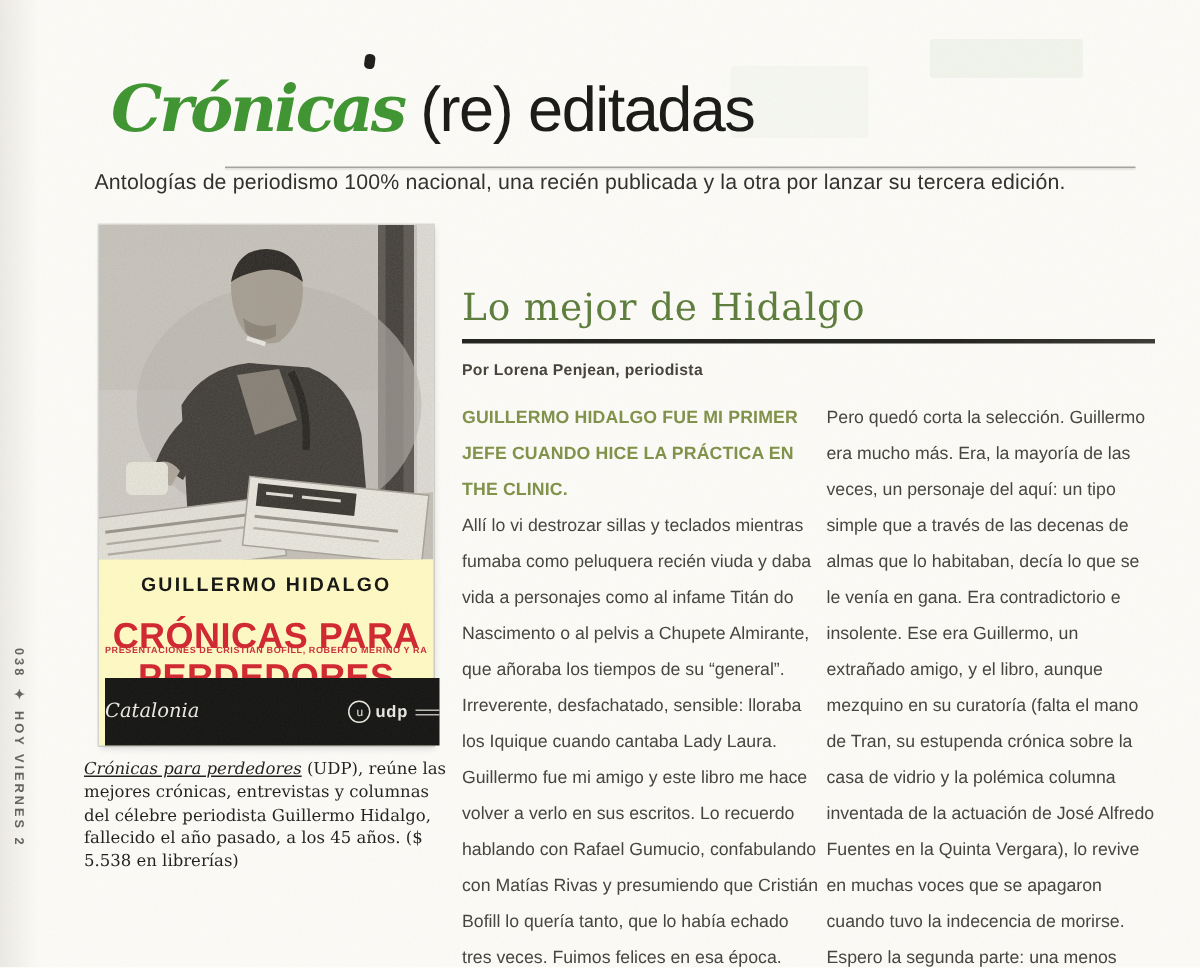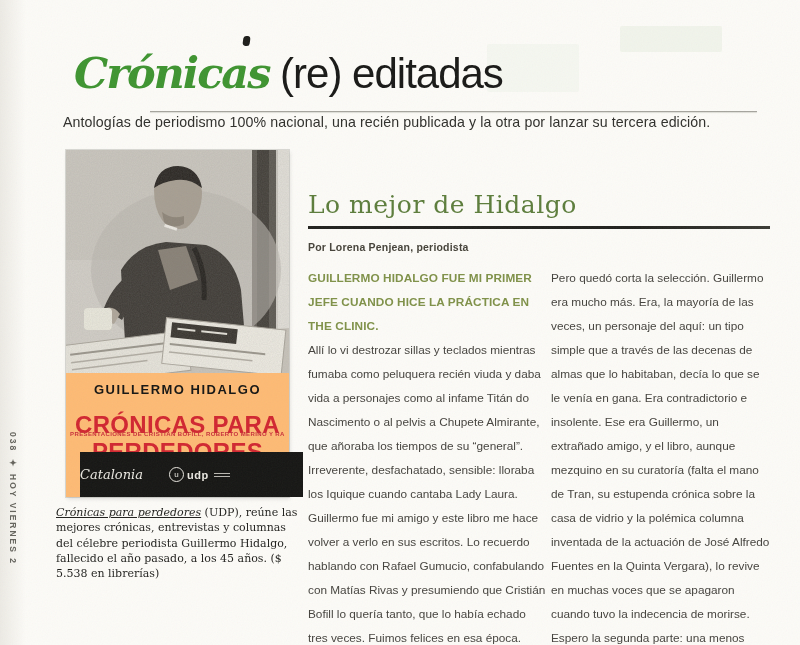--- a/index.html
+++ b/index.html
@@ -27,33 +27,33 @@
   .masthead .script{font-family:"DejaVu Serif",serif;font-style:italic;font-weight:bold;
                     font-size:43px;color:#3e9430;letter-spacing:-2px;}
   .masthead .rest{font-family:"Liberation Sans",sans-serif;font-weight:400;
                   font-size:42px;color:#181816;letter-spacing:-1px;}
   .head-rule{position:absolute;left:150px;top:111px;width:607px;height:1px;
              background:#96958e;opacity:.85;box-shadow:0 1px 1px rgba(150,149,142,.4);}
   .subtitle{position:absolute;left:63px;top:114px;width:710px;font-size:14.2px;
             color:#2f2f2b;letter-spacing:.1px;}
 
   
-  .cover{position:absolute;left:66px;top:150px;width:223px;height:347px;background:#fdba74;
+  .cover{position:absolute;left:66px;top:150px;width:223px;height:347px;background:#fef9c3;
          box-shadow:0 0 0 1px rgba(120,118,110,.25),1px 2px 4px rgba(0,0,0,.12);}
   .cover .photo{position:absolute;left:0;top:0;width:223px;height:223px;overflow:hidden;}
   .cover .author{position:absolute;left:0;top:232px;width:223px;text-align:center;
                  font-size:13px;font-weight:bold;color:#151513;letter-spacing:1.5px;}
   .cover .btitle{position:absolute;left:0;top:249px;width:223px;text-align:center;
                  font-size:24px;font-weight:900;color:#d12630;line-height:27px;
                  letter-spacing:.3px;margin-top:12px;}
   .cover .presenters{position:absolute;left:4px;top:281px;width:215px;text-align:center;
                  font-size:6px;font-weight:bold;color:#c8303a;letter-spacing:.4px;
                  white-space:nowrap;overflow:hidden;}
-  .cover .pubband{position:absolute;left:14px;top:302px;width:223px;height:45px;background:#161614;
-                 display:flex;align-items:center;justify-content:flex-start;gap:26px;}
+  .cover .pubband{position:absolute;left:4px;top:302px;width:223px;height:45px;background:#161614;
+                 display:flex;align-items:center;justify-content:space-between;gap:26px;}
   .cover .pub-script{font-family:"DejaVu Serif",serif;font-style:italic;color:#e9e7e0;
                  font-size:13px;}
   .udp-mark{display:flex;align-items:center;gap:3px;color:#e9e7e0;}
   .udp-circle{width:13px;height:13px;border:1px solid #e9e7e0;border-radius:50%;
               font-size:8px;line-height:13px;text-align:center;}
   .udp-text{font-size:11px;font-weight:bold;letter-spacing:.5px;}
   .udp-lines{display:flex;flex-direction:column;gap:2px;margin-left:2px;}
   .udp-lines i{display:block;width:16px;height:1px;background:#b9b7b0;}
 
   .caption{position:absolute;left:56px;top:505px;width:243px;

